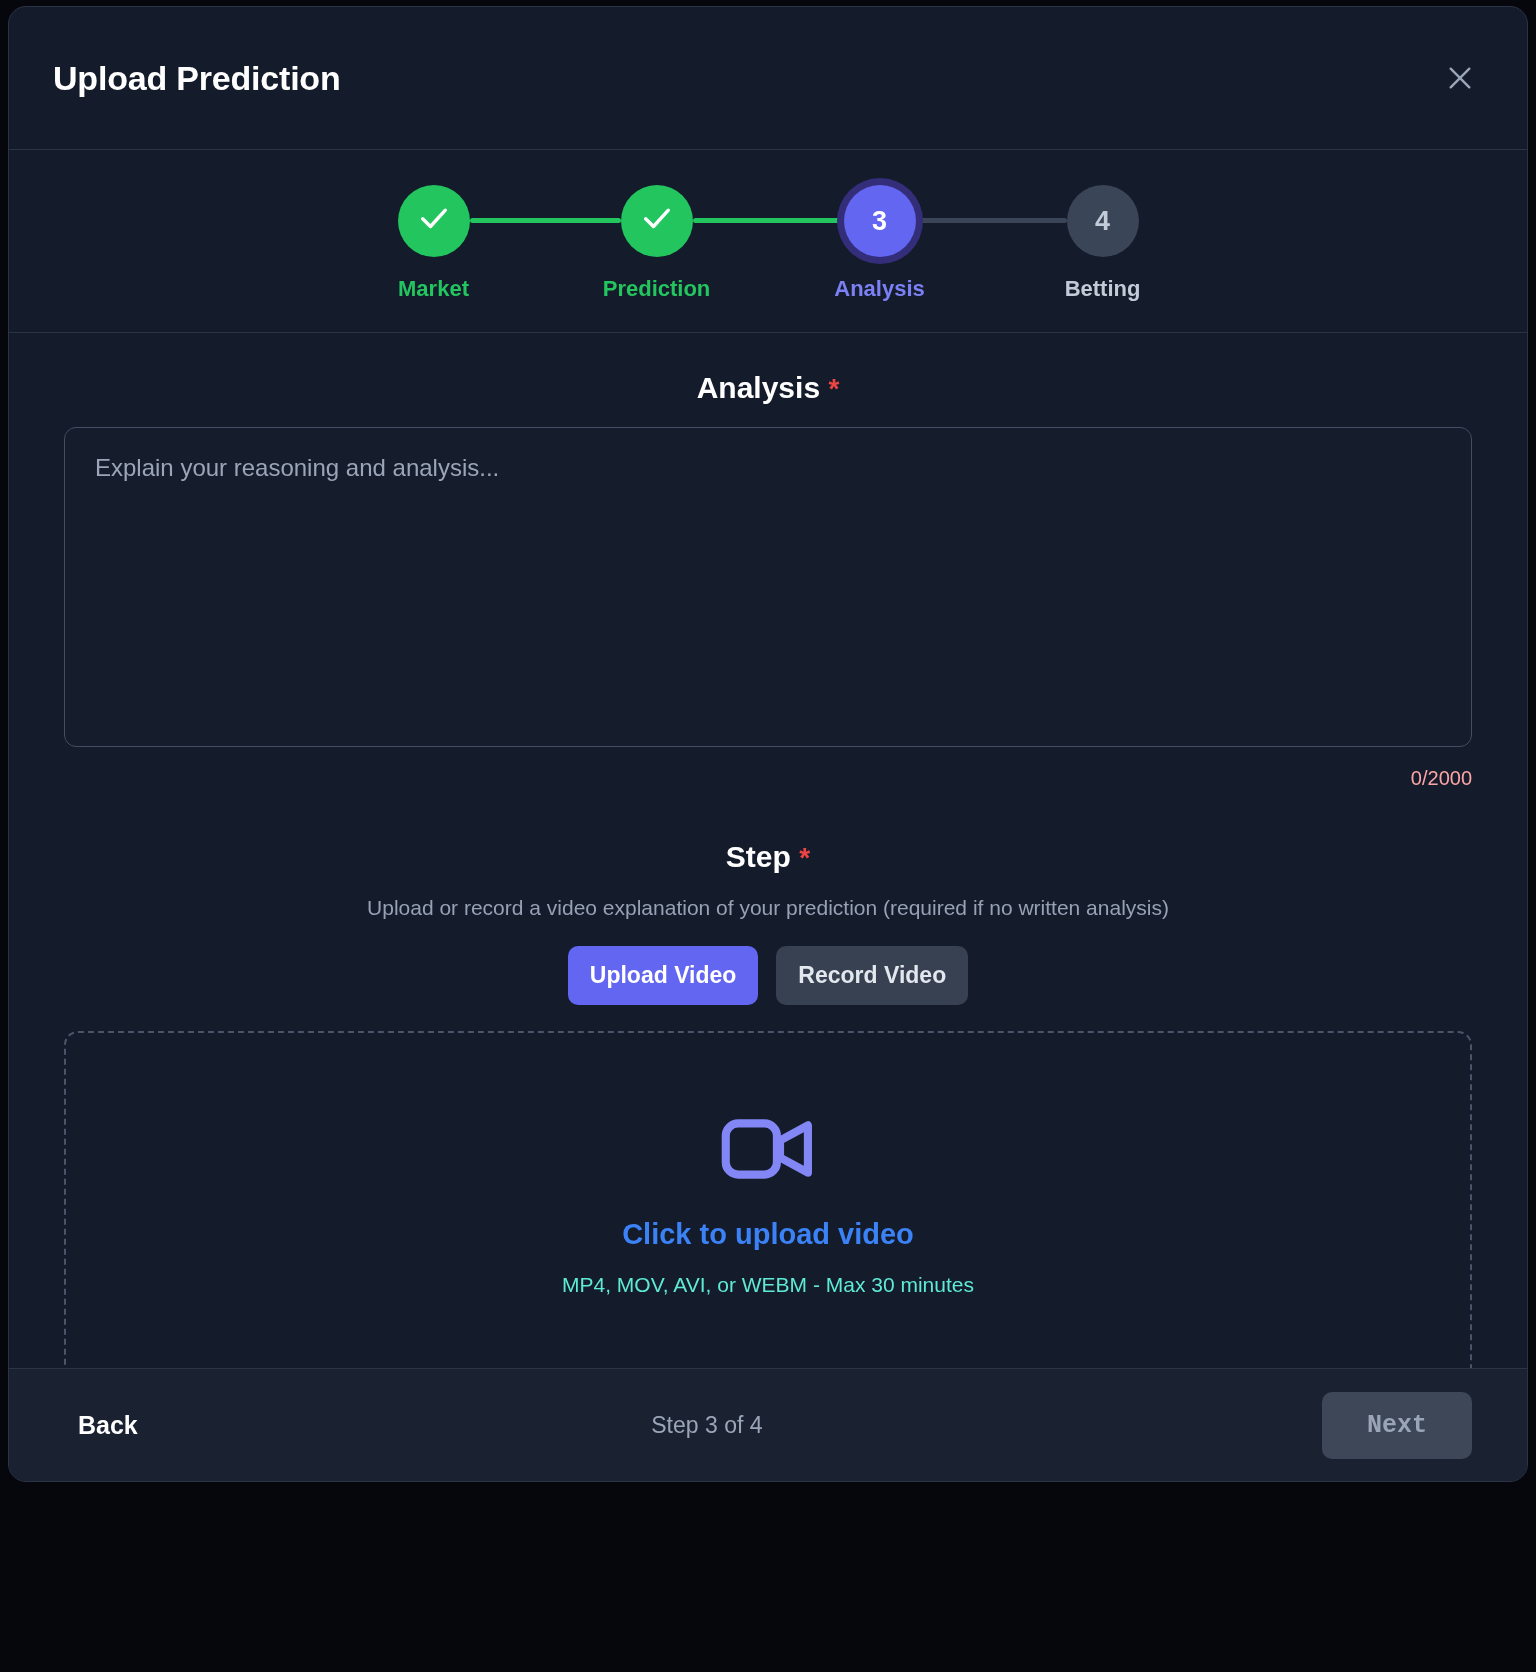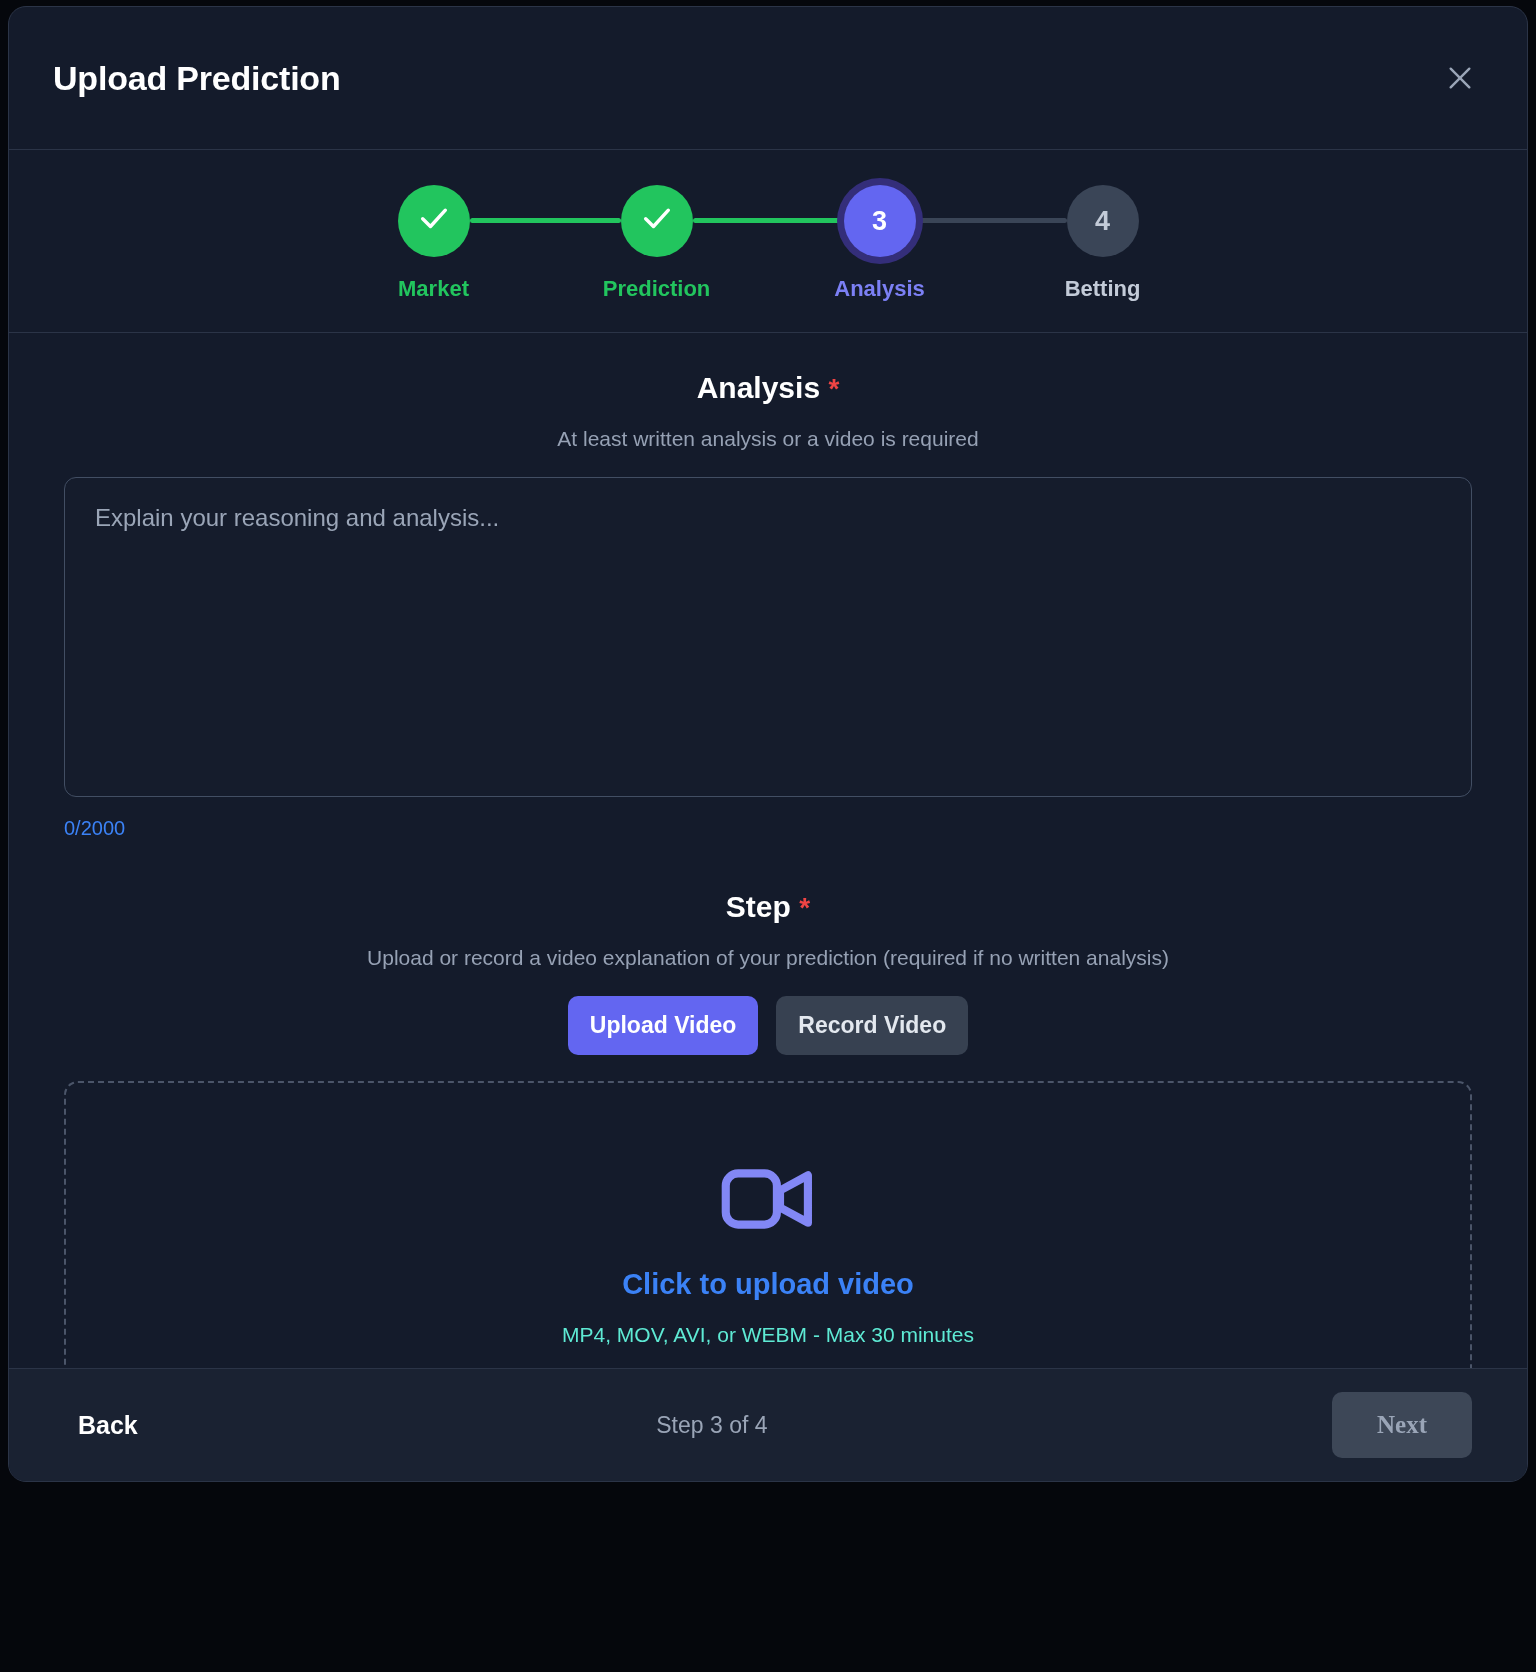--- a/index.html
+++ b/index.html
@@ -137,22 +137,23 @@
     border-radius: 12px;
     color: #e6eaf2;
     font-family: "Liberation Sans", sans-serif;
     font-size: 24px;
     padding: 26px 30px;
     resize: none;
     outline: none;
   }
   .analysis-textarea::placeholder { color: #9aa5b7; }
   .char-counter {
+    text-align: right;
     font-size: 20px;
-    color: #3b82f6;
+    color: #fca5a5;
     margin-top: 16px;
   }
 
   .video-section { margin-top: 50px; }
   .video-btn-row {
     display: flex;
     justify-content: center;
     gap: 18px;
     margin-top: 24px;
   }
@@ -216,21 +217,21 @@
     color: #9aa5b7;
     margin-left: -60px;
   }
   .next-btn {
     background: #3d4757;
     color: #9aa5b7;
     border: none;
     border-radius: 10px;
     font-size: 25px;
     font-weight: bold;
-    font-family: Liberation Serif, serif;
+    font-family: Liberation Mono, monospace;
     padding: 19px 45px;
     cursor: not-allowed;
   }
 </style>
 </head>
 <body>
 
 <div class="modal">
 
   <div class="modal-header">
@@ -288,21 +289,20 @@
 
     </div>
   </div>
 
   <div class="modal-body">
 
     <div class="section-title">
       <span>Analysis</span>
       <span class="req-star">*</span>
     </div>
-    <div class="section-sub">At least written analysis or a video is required</div>
 
     <textarea class="analysis-textarea" placeholder="Explain your reasoning and analysis..." style=""></textarea>
 
     <div class="char-counter">0/2000</div>
 
     <div class="video-section">
       <div class="section-title">
         <span>Step</span>
         <span class="req-star">*</span>
       </div>

